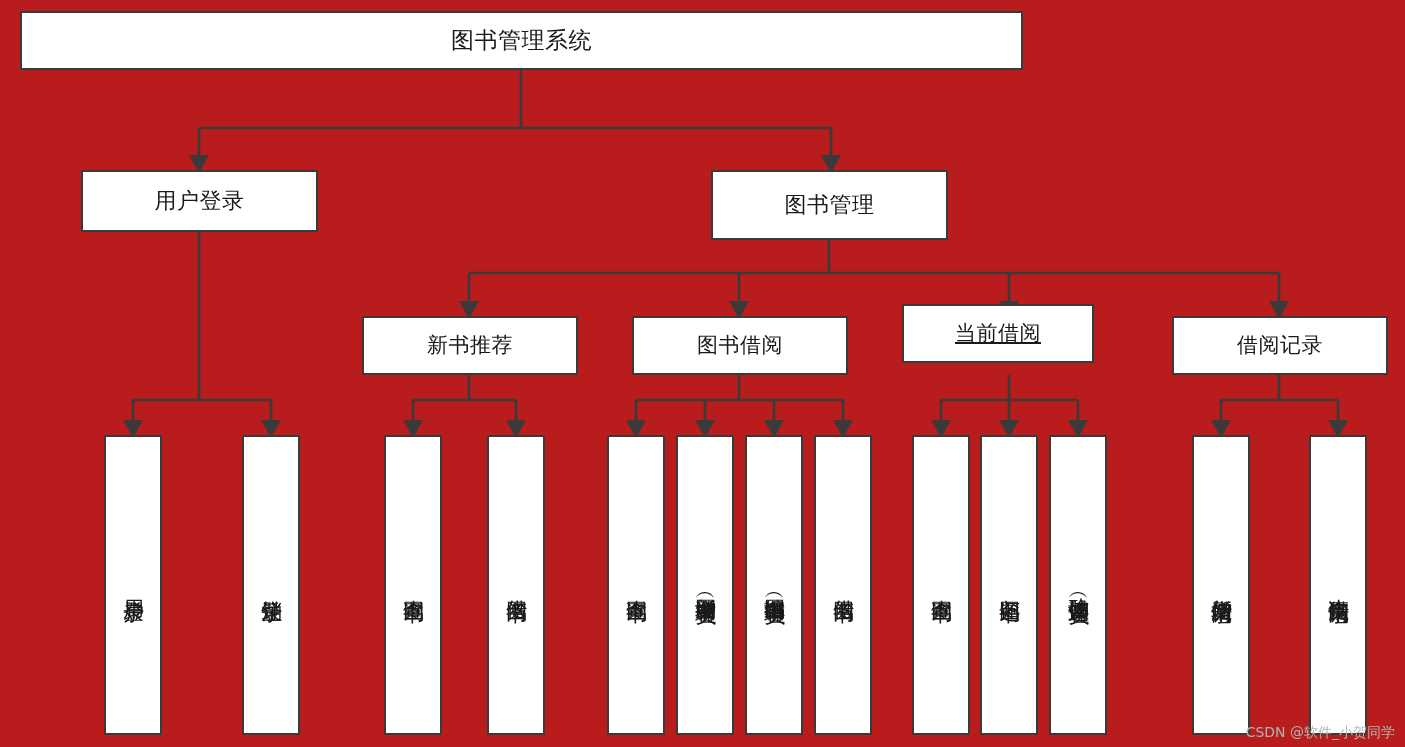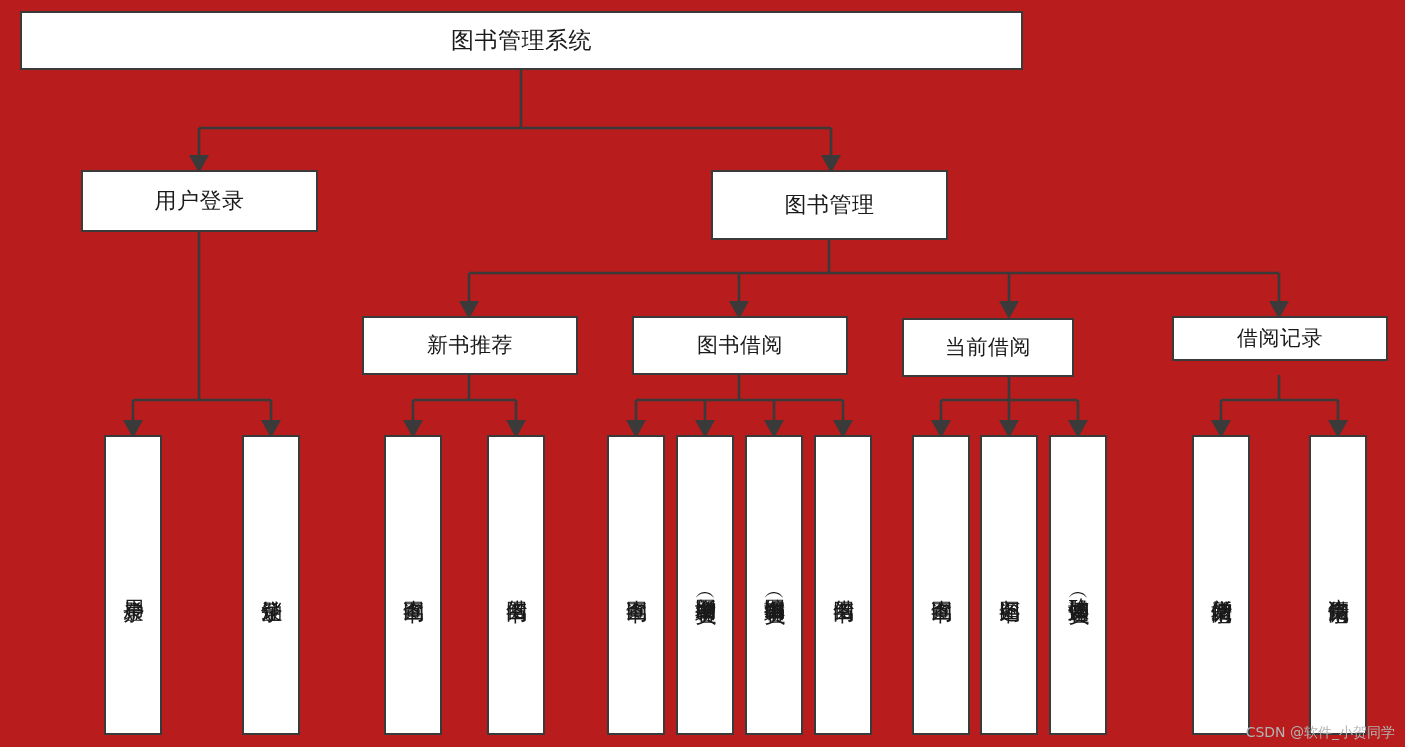--- a/index.html
+++ b/index.html
@@ -135,24 +135,24 @@
   <div class="node node-l2" style="left:711px; top:170px; width:237px; height:70px;">
     <span class="label">图书管理</span>
   </div>
 
   <div class="node node-l3" style="left:362px; top:316px; width:216px; height:59px;">
     <span class="label">新书推荐</span>
   </div>
   <div class="node node-l3" style="left:632px; top:316px; width:216px; height:59px;">
     <span class="label">图书借阅</span>
   </div>
-  <div class="node node-l3" style="left:902px; top:318px; width:172px; height:59px;">
+  <div class="node node-l3" style="left:902px; top:304px; width:192px; height:59px;text-decoration:underline;">
     <span class="label">当前借阅</span>
   </div>
-  <div class="node node-l3" style="left:1172px; top:316px; width:216px; height:45px;">
+  <div class="node node-l3" style="left:1172px; top:316px; width:216px; height:59px;">
     <span class="label">借阅记录</span>
   </div>
 
   <div class="node node-leaf" style="left:104px; top:435px; width:58px; height:300px;">
     <span class="label">用户登录</span>
   </div>
   <div class="node node-leaf" style="left:242px; top:435px; width:58px; height:300px;">
     <span class="label">注销登录</span>
   </div>
 

